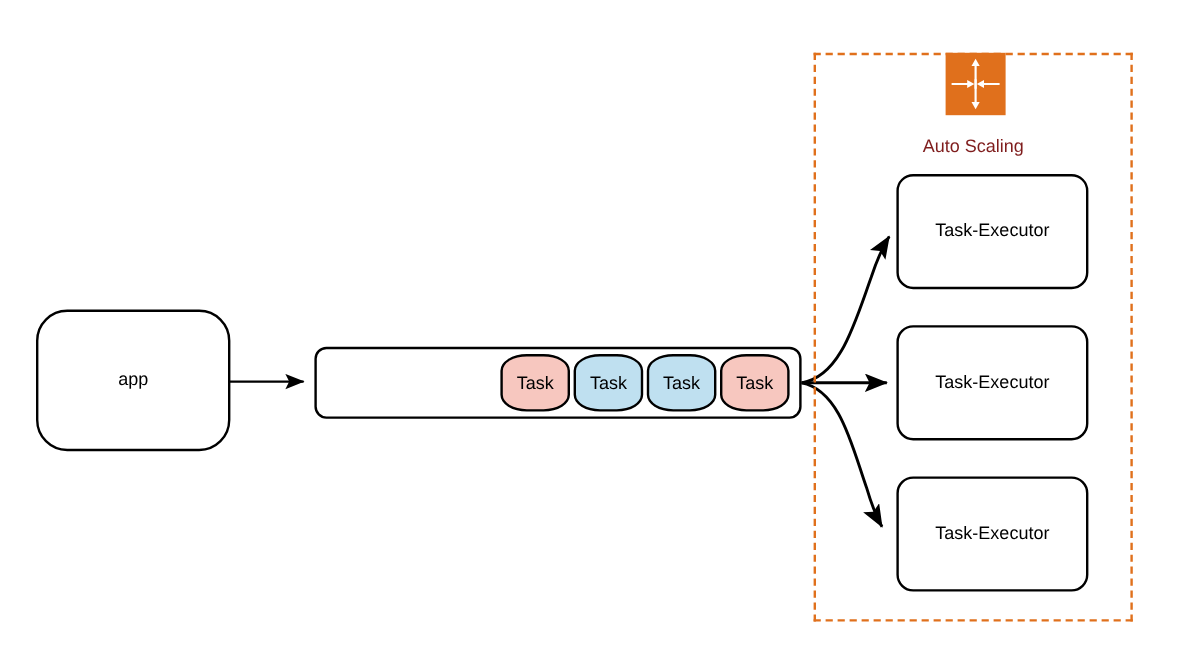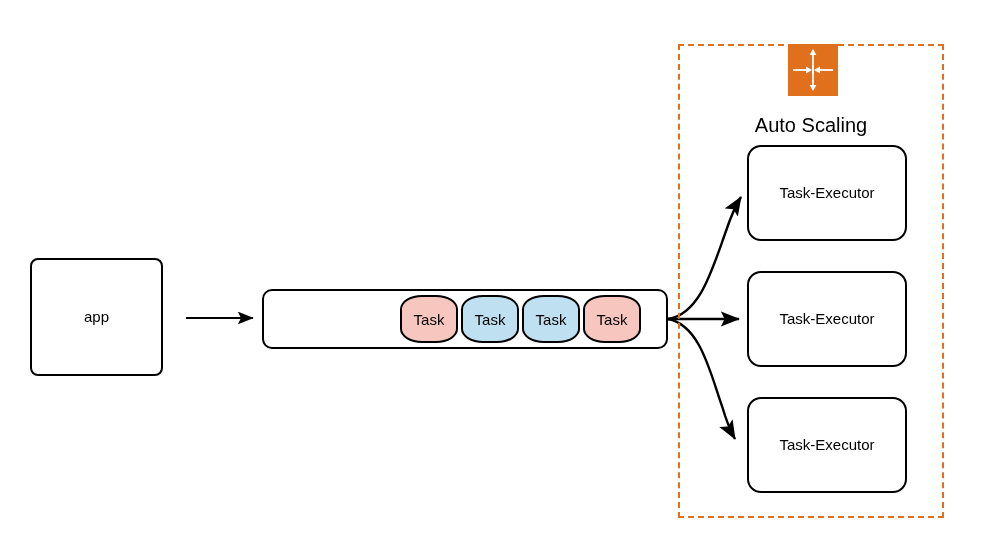--- a/index.html
+++ b/index.html
@@ -42,35 +42,35 @@
     color: #000000;
     line-height: 1.2;
     text-align: center;
     white-space: nowrap;
   }
 
   
   #app-node {
     left: 30px;
     top: 258px;
-    width: 133px;
+    width: 162px;
     height: 118px;
-    border-radius: 8px;
+    border-radius: 26px;
   }
 
   
   #queue-node {
     left: 262px;
     top: 289px;
     width: 406px;
     height: 60px;
     border-radius: 10px;
     justify-content: flex-end;
     align-items: center;
-    padding-right: 25px;
+    padding-right: 8px;
   }
   #queue-items {
     display: flex;
     flex-direction: row;
     align-items: center;
     gap: 3px;
   }
   .task-pill {
     box-sizing: border-box;
     width: 58px;
@@ -106,22 +106,22 @@
   }
   #autoscaling-icon svg {
     display: block;
   }
   #autoscaling-caption {
     position: absolute;
     left: 678px;
     top: 114px;
     width: 266px;
     text-align: center;
-    font-size: 20px;
-    color: #000000;
+    font-size: 15px;
+    color: #7f1d1d;
   }
 
   
   .executor {
     width: 160px;
     height: 96px;
     border-radius: 14px;
     left: 747px;
   }
   #executor-0 { top: 145px; }

